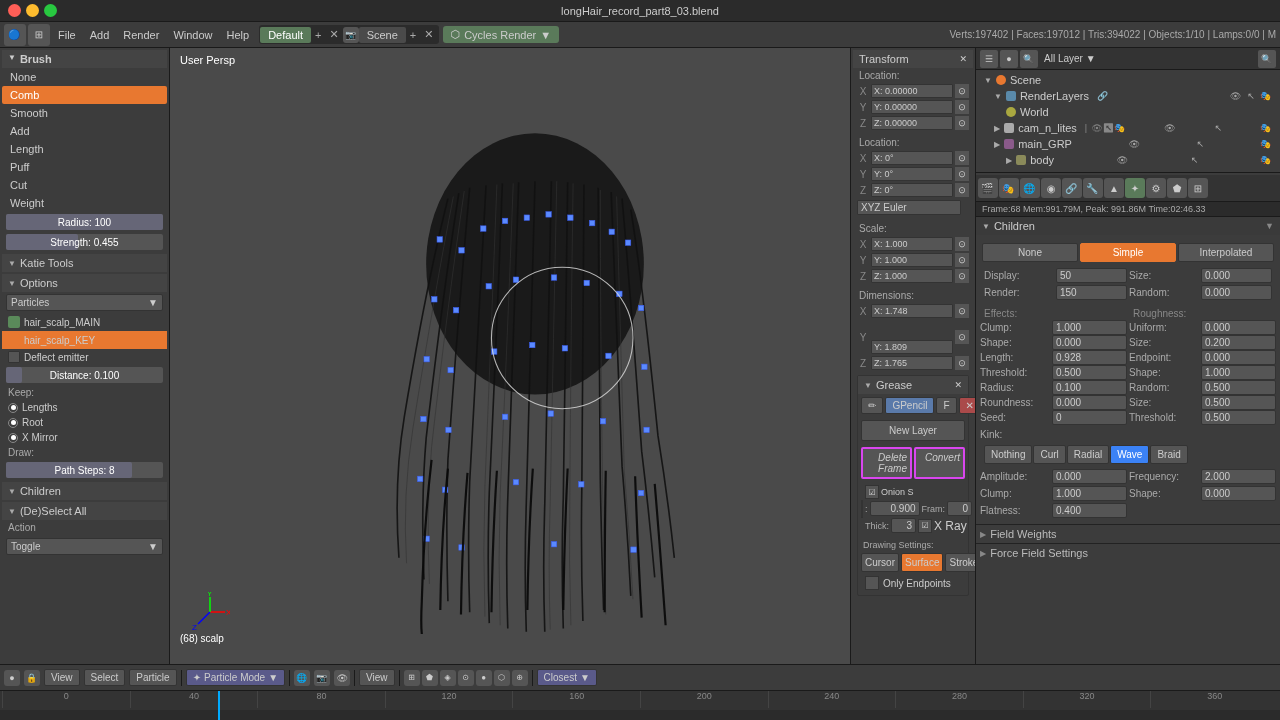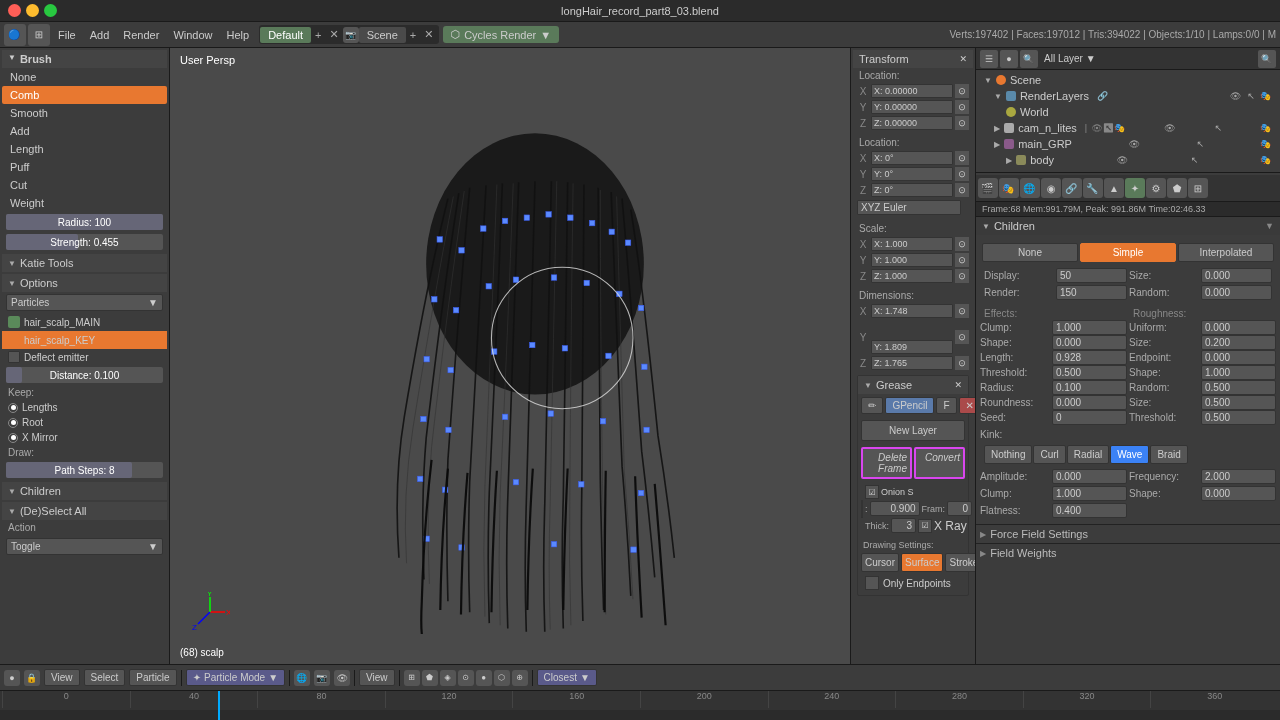--- a/index.html
+++ b/index.html
@@ -56,21 +56,21 @@
     .checkbox { width: 12px; height: 12px; background: #555; border: 1px solid #333; border-radius: 1px; display: flex; align-items: center; justify-content: center; }
     .radio-circle { width: 10px; height: 10px; border-radius: 50%; border: 1px solid #888; display: flex; align-items: center; justify-content: center; }
     .radio-circle.checked::before { content: ''; width: 5px; height: 5px; border-radius: 50%; background: #fff; }
     .action-row { padding: 3px 4px; }
     .action-dropdown { width: 100%; background: #555; border: 1px solid #333; color: #ccc; padding: 2px 4px; font-size: 10px; border-radius: 2px; display: flex; align-items: center; justify-content: space-between; cursor: pointer; }
 
     
     #viewport { flex: 1; background: #4a4a4a; position: relative; overflow: hidden; }
     #viewport-label { position: absolute; top: 6px; left: 10px; color: #fff; font-size: 11px; }
     #viewport-axes { position: absolute; bottom: 30px; left: 20px; }
-    #viewport-status { position: absolute; bottom: 6px; left: 10px; color: #fff; font-size: 10px; }
+    #viewport-status { position: absolute; bottom: 20px; left: 10px; color: #fff; font-size: 10px; }
 
     
     #right-transform { width: 120px; background: #3c3c3c; border-left: 1px solid #1a1a1a; padding: 2px; }
     .transform-header { background: #444; padding: 3px 6px; display: flex; align-items: center; justify-content: space-between; cursor: pointer; }
     .transform-section { margin-bottom: 4px; }
     .transform-label { padding: 2px 6px; color: #aaa; font-size: 10px; }
     .xyz-row { display: flex; align-items: center; padding: 1px 4px; gap: 2px; }
     .axis-label { width: 12px; font-size: 10px; color: #888; text-align: center; }
     .xyz-input { flex: 1; background: #555; border: 1px solid #333; color: #ccc; padding: 1px 3px; font-size: 10px; border-radius: 1px; }
     .xyz-btn { width: 14px; height: 14px; background: #555; border: none; color: #ccc; cursor: pointer; font-size: 9px; display: flex; align-items: center; justify-content: center; }
@@ -740,24 +740,24 @@
           <div class="effect-val">0.000</div>
         </div>
         <div class="effect-item">
           <span class="effect-label">Flatness:</span>
           <div class="effect-val">0.400</div>
         </div>
       </div>
     </div>
 
     <div class="collapsible-section">
+      <span>Field Weights</span>
+    </div>
+    <div class="collapsible-section">
       <span>Force Field Settings</span>
-    </div>
-    <div class="collapsible-section">
-      <span>Field Weights</span>
     </div>
 
   </div>
 
 </div>
 
 <div id="viewport-toolbar">
   <div class="menu-icon" style="width:16px;height:16px;font-size:9px;">●</div>
   <div class="menu-icon" style="width:16px;height:16px;font-size:9px;">🔒</div>
   <span class="vt-btn">View</span>

